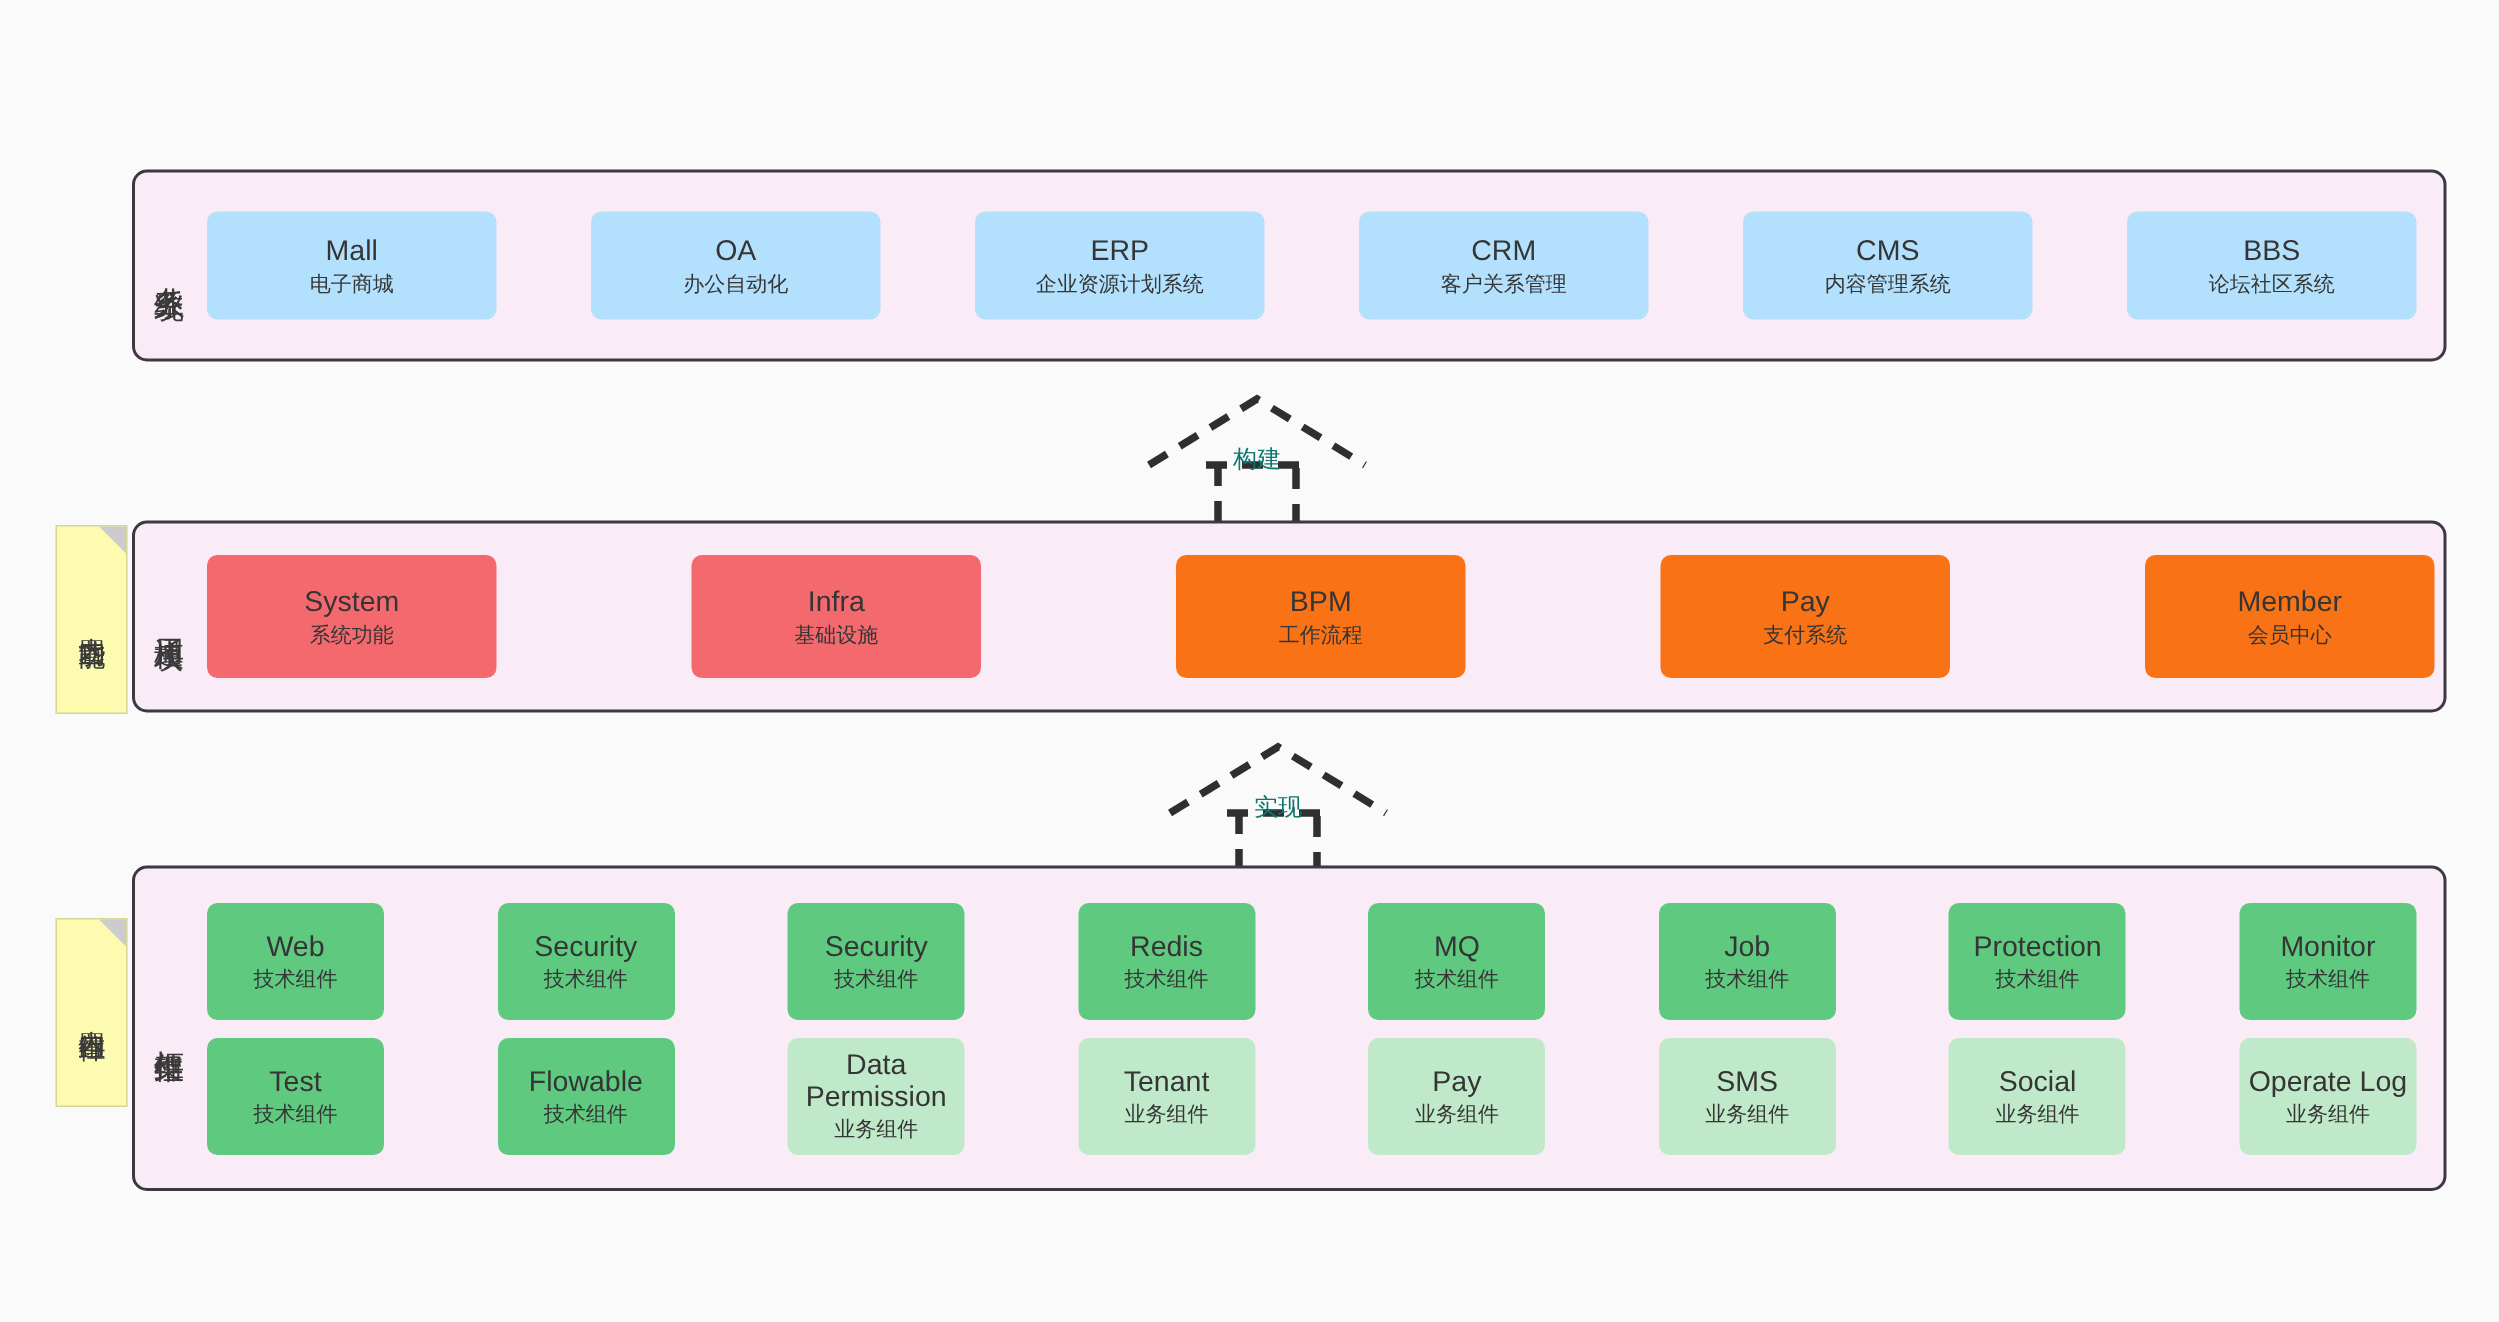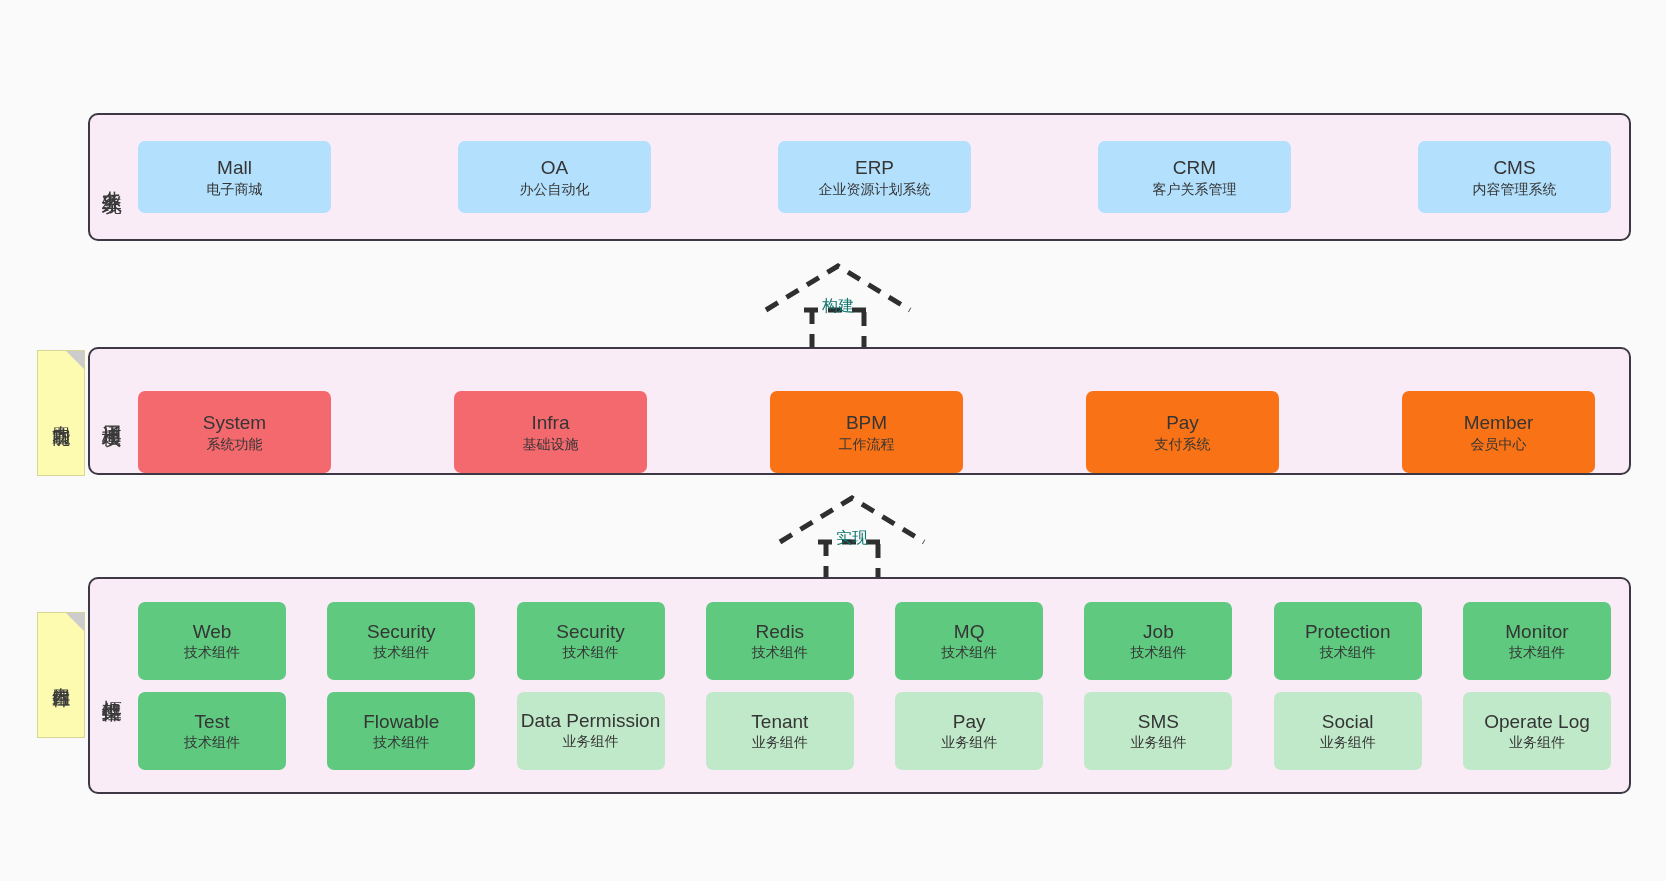--- a/index.html
+++ b/index.html
@@ -87,33 +87,33 @@
   .layer-business { left: 88px; top: 113px; width: 1543px; height: 128px; }
   .layer-business .layer-body { padding-right: 18px; }
   .layer-business .node {
     width: 193px;
     height: 72px;
     background: #b3e0fc;
   }
 
   
   .layer-modules { left: 88px; top: 347px; width: 1543px; height: 128px; }
-  .layer-modules .layer-body { padding-right: 34px; justify-content: flex-end; }
+  .layer-modules .layer-body { padding-right: 6px; }
   .layer-modules .node {
     width: 193px;
     height: 82px;
   }
   .node.red   { background: #f4696e; }
   .node.pink  { background: #f97316; }
 
   
   .layer-framework { left: 88px; top: 577px; width: 1543px; height: 217px; }
   .layer-framework .layer-body { padding-right: 18px; gap: 12px; }
   .layer-framework .node {
-    width: 148px;
+    width: 118px;
     height: 78px;
   }
   .node.green  { background: #5ec97f; }
   .node.lgreen { background: #c0e9c9; }
   .node.three-line .en { line-height: 1.15; }
 
   
   .note {
     position: absolute;
     box-sizing: border-box;
@@ -188,20 +188,24 @@
           <span class="cn">企业资源计划系统</span>
         </div>
         <div class="node">
           <span class="en">CRM</span>
           <span class="cn">客户关系管理</span>
         </div>
         <div class="node">
           <span class="en">CMS</span>
           <span class="cn">内容管理系统</span>
         </div>
+        <div class="node">
+          <span class="en">BBS</span>
+          <span class="cn">论坛社区系统</span>
+        </div>
       </div>
     </div>
   </div>
 
   <div class="arrow arrow-build">
     <svg width="160" height="96" viewBox="0 0 160 96" aria-hidden="true">
       <path d="M 8 52 L 80 8 L 152 52" fill="none" stroke="#2f2f2f" stroke-width="5" stroke-dasharray="14 10" stroke-linecap="butt"></path>
       <path d="M 46 52 L 114 52" fill="none" stroke="#2f2f2f" stroke-width="5" stroke-dasharray="14 10"></path>
       <path d="M 54 52 L 54 94 L 106 94 L 106 52" fill="none" stroke="#2f2f2f" stroke-width="5" stroke-dasharray="14 10"></path>
     </svg>

